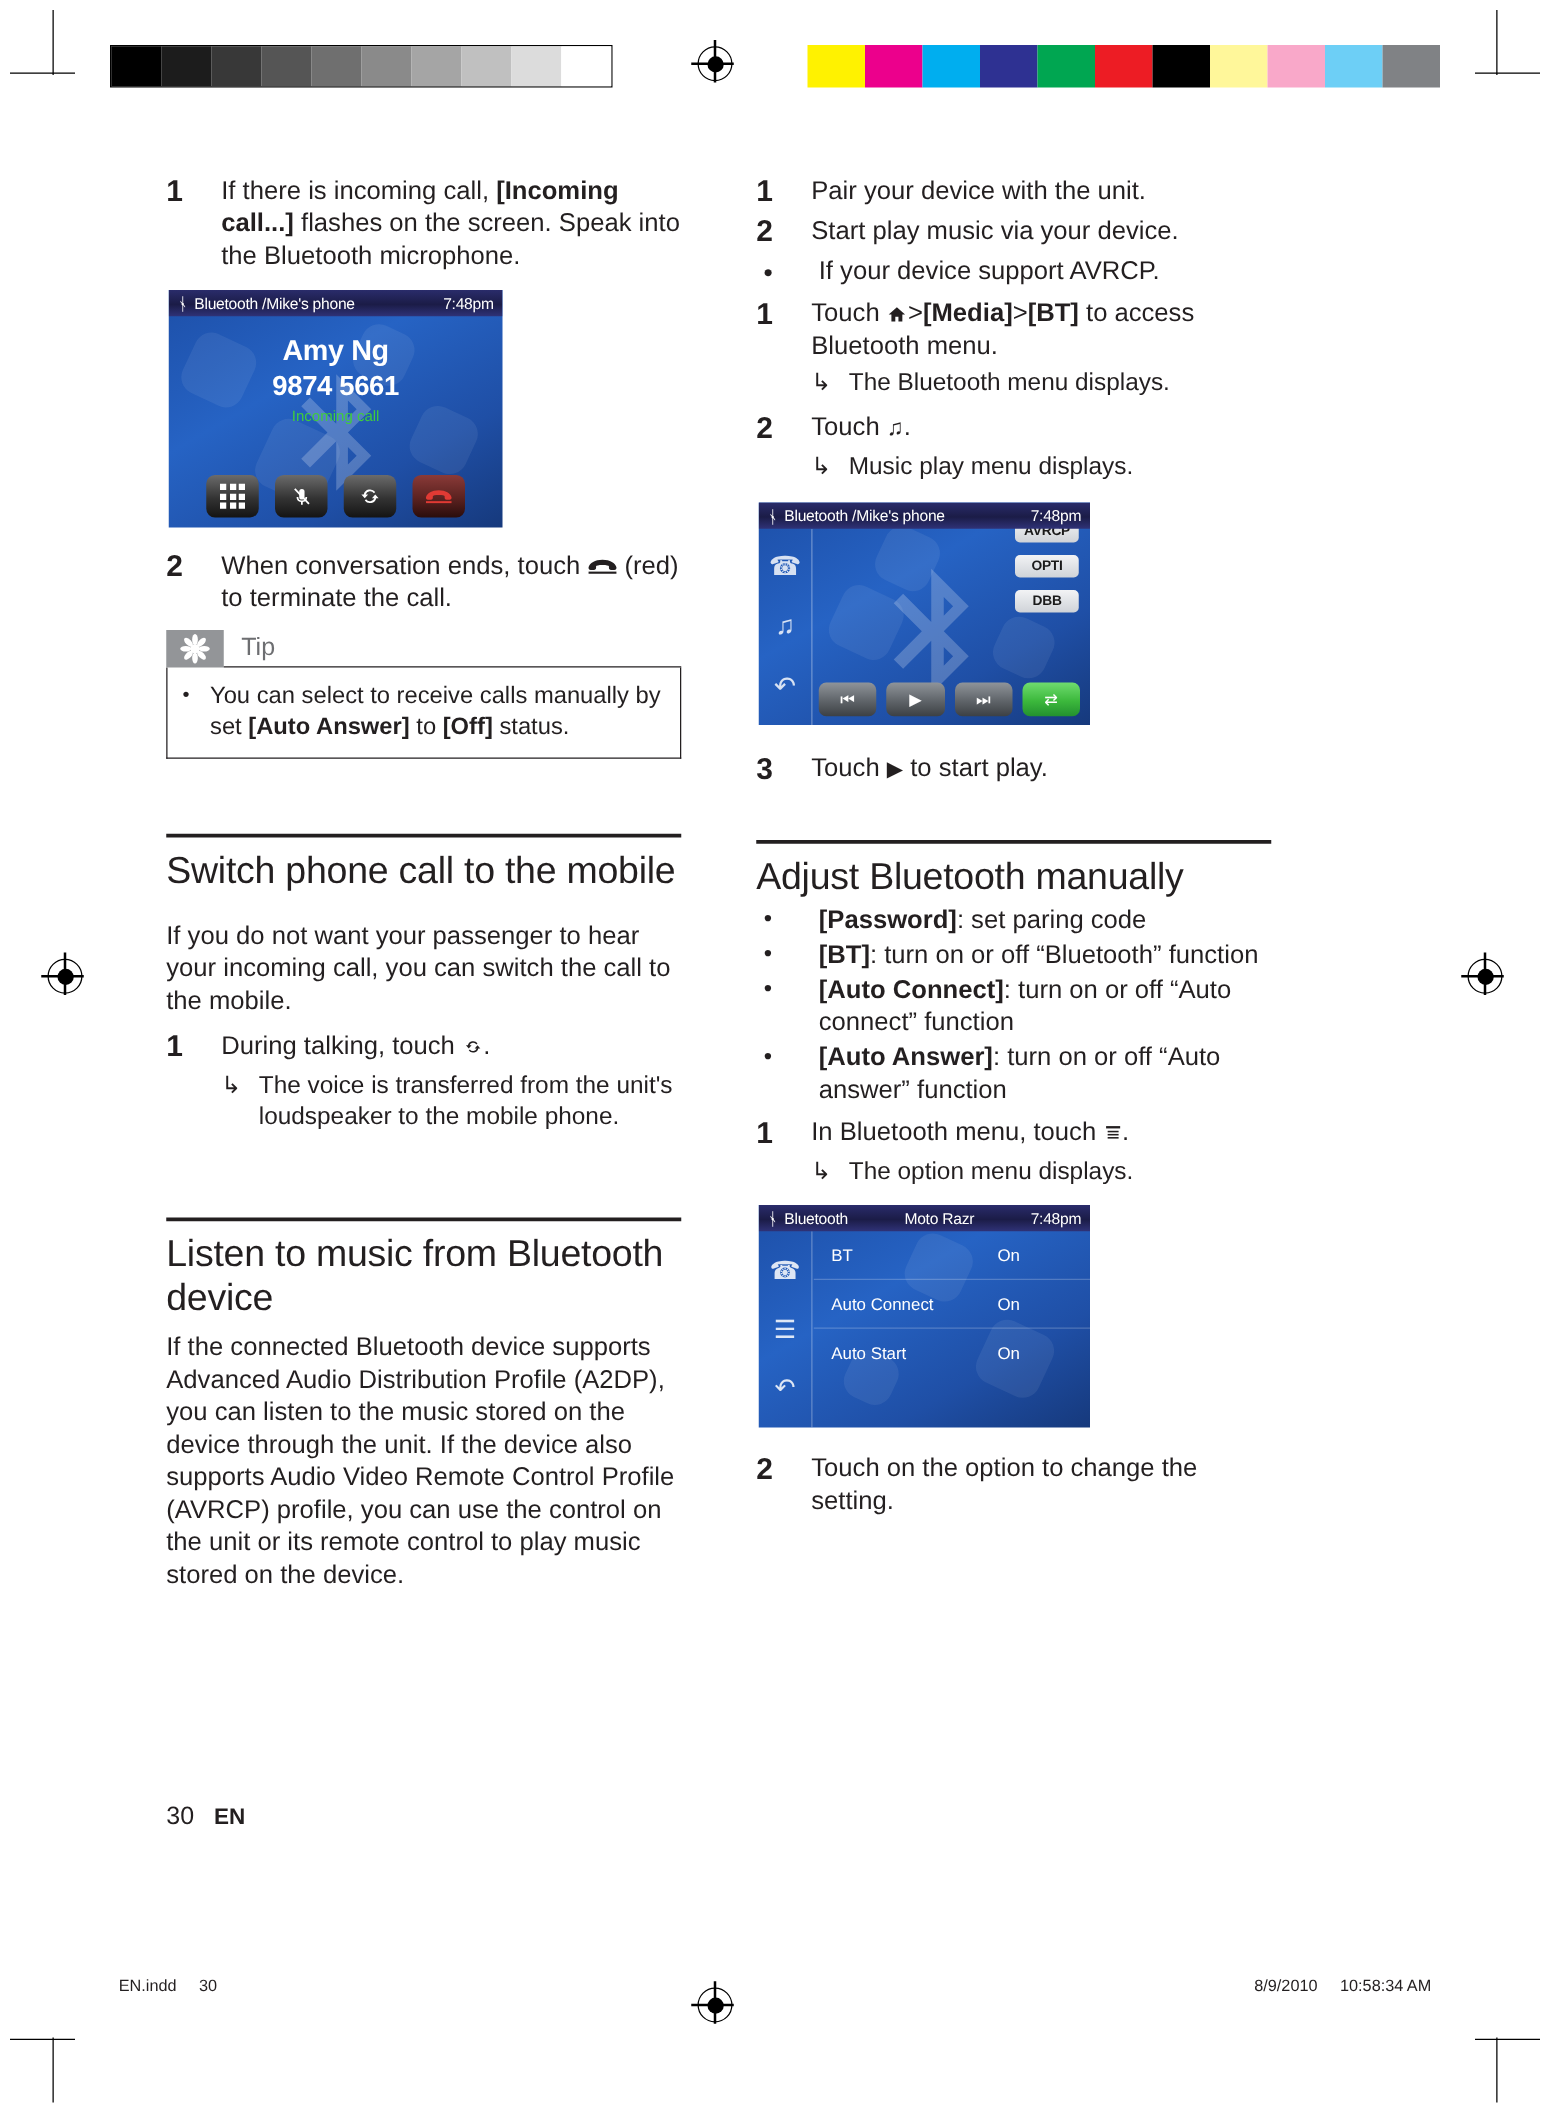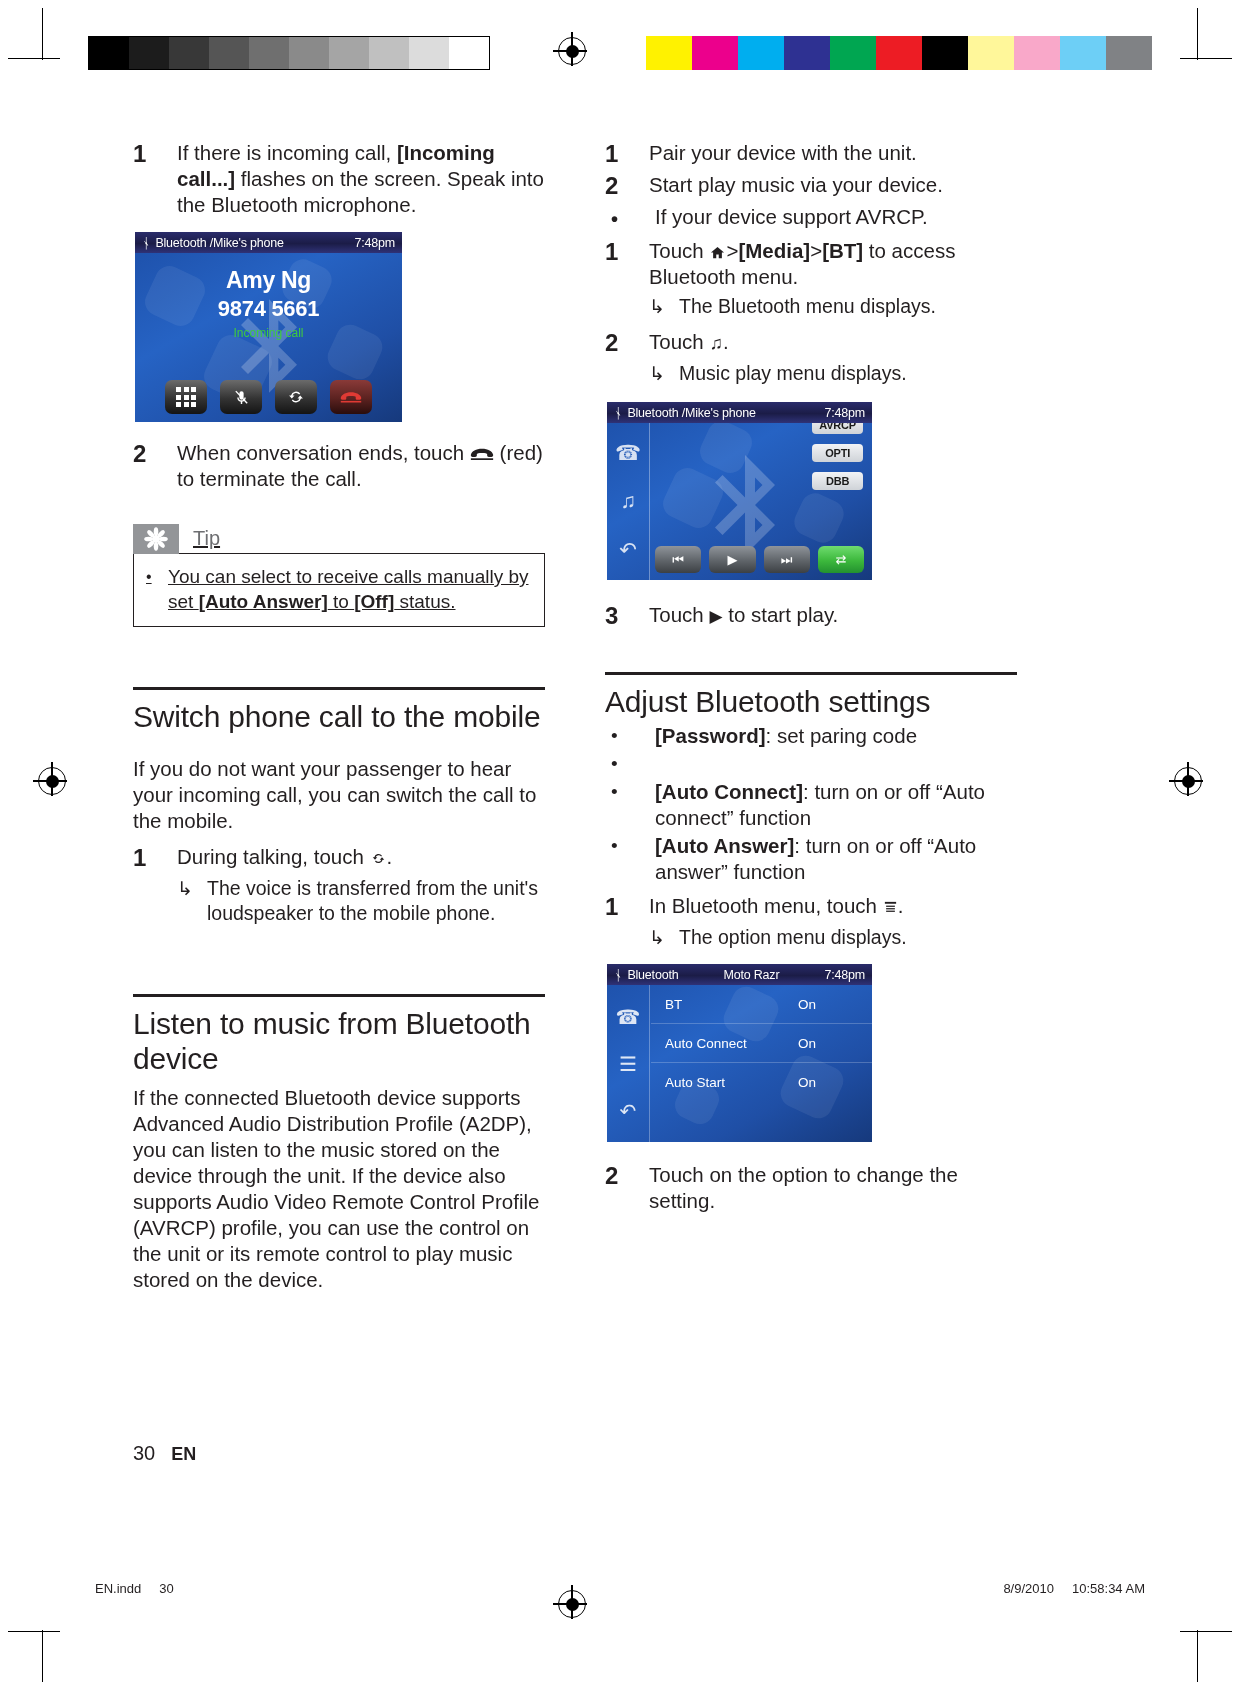--- a/index.html
+++ b/index.html
@@ -129,21 +129,21 @@
   }
   .sec-head {
     font-size: 30px;
     line-height: 35px;
     font-weight: normal;
     margin: 9px 0 0 0;
     letter-spacing: -0.2px;
   }
 
   
-  .tipbox { margin-top: 32px; text-decoration: underline; }
+  .tipbox { margin-top: 12px; }
   .tip-head {
     display: flex;
     align-items: stretch;
     height: 30px;
   }
   .tip-icon {
     width: 46px;
     background: #939598;
     display: flex;
     align-items: center;
@@ -624,29 +624,30 @@
   </div>
 
   <div class="step" style="margin-top:22px;">
     <div class="step-num">3</div>
     <div class="step-txt">
       <span>Touch </span><span style="font-size:17px;">▶</span><span> to start play.</span>
     </div>
   </div>
 
   <div class="sec-rule" style="margin-top:42px;"></div>
-  <h2 class="sec-head">Adjust Bluetooth settings</h2>
+  <h2 class="sec-head">Adjust Bluetooth manually</h2>
 
   <div class="dlist">
     <div class="drow">
       <div class="dbul">•</div>
       <div class="dtxt"><b>[Password]</b><span>: set paring code</span></div>
     </div>
     <div class="drow">
       <div class="dbul">•</div>
+      <div class="dtxt"><b>[BT]</b><span>: turn on or off “Bluetooth” function</span></div>
     </div>
     <div class="drow">
       <div class="dbul">•</div>
       <div class="dtxt"><b>[Auto Connect]</b><span>: turn on or off “Auto connect” function</span></div>
     </div>
     <div class="drow">
       <div class="dbul">•</div>
       <div class="dtxt"><b>[Auto Answer]</b><span>: turn on or off “Auto answer” function</span></div>
     </div>
   </div>

